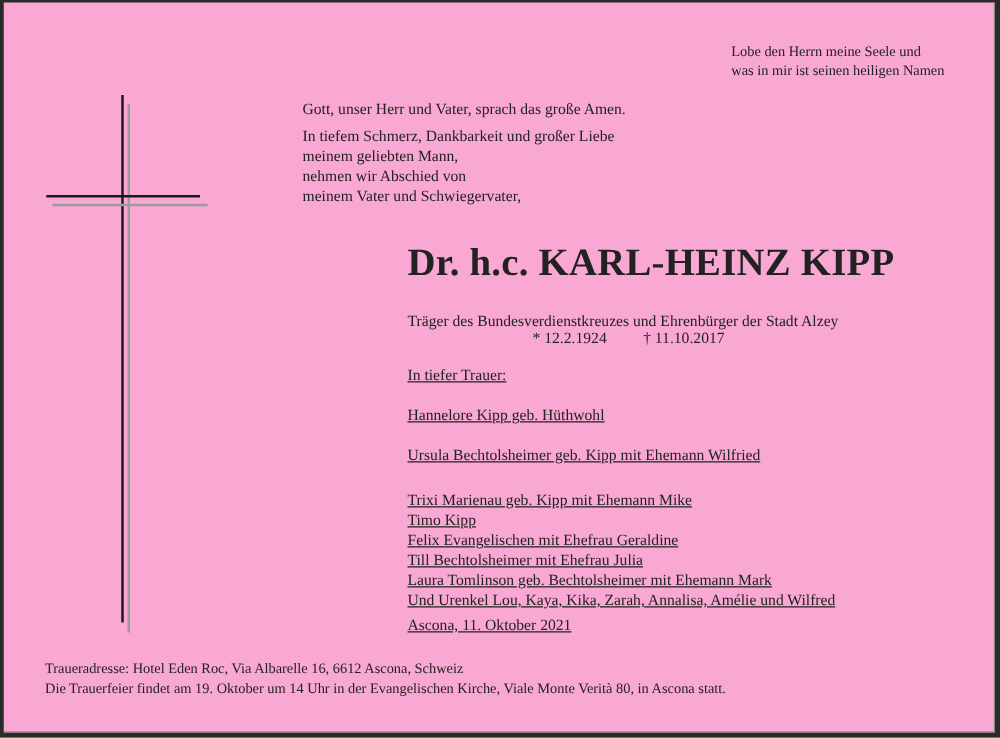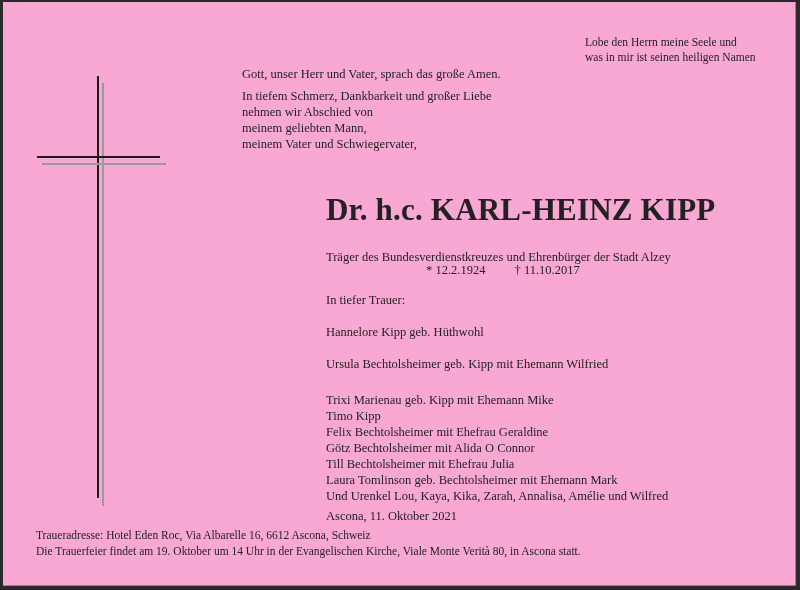--- a/index.html
+++ b/index.html
@@ -17,21 +17,21 @@
       border-right: 1px solid #8a8a8a;
       border-bottom: 1px solid #8a8a8a;
     }
     .abs { position: absolute; }
     .line { position: absolute; }
     .psalm {
       left: 582px; top: 33px;
       font-size: 11.5px; line-height: 15px; white-space: nowrap;
     }
     .intro {
-      left: 239px; top: 64px;
+      left: 239px; top: 77px;
       font-size: 12.5px; line-height: 16px; white-space: nowrap;
     }
     .intro p { margin: 0; }
     .intro .gap { height: 6px; }
     .name {
       left: 323px; top: 190px;
       font-size: 31px; line-height: 36px; white-space: nowrap;
       letter-spacing: 0.2px;
       font-weight: bold;
     }
@@ -42,21 +42,21 @@
     .dates span { display: inline-block; margin-top: 32px; }
     .dates .death { margin-left: 26px; }
     .honor {
       left: 323px; top: 247px;
       font-size: 12.5px; line-height: 16px; white-space: nowrap;
     }
     .mourn {
       left: 323px; top: 290px;
       font-size: 12.5px; line-height: 16px; white-space: nowrap;
     }
-    .mourn div { height: 16px; }
+    .mourn div { height: 16px; text-decoration: underline; }
     .footer {
       left: 33px; top: 525px;
       font-size: 11.5px; line-height: 16px; white-space: nowrap;
     }
   </style>
 </head>
 <body>
 
 <div class="page">
 
@@ -69,22 +69,22 @@
 
   <div class="abs psalm">
     <div>Lobe den Herrn meine Seele und</div>
     <div>was in mir ist seinen heiligen Namen</div>
   </div>
 
   <div class="abs intro">
     <p>Gott, unser Herr und Vater, sprach das große Amen.</p>
     <div class="gap"></div>
     <p>In tiefem Schmerz, Dankbarkeit und großer Liebe</p>
+    <p>meinem geliebten Mann,</p>
     <p>nehmen wir Abschied von</p>
-    <p>meinem geliebten Mann,</p>
     <p>meinem Vater und Schwiegervater,</p>
   </div>
 
   <div class="abs name">Dr. h.c. KARL-HEINZ KIPP</div>
 
   <div class="abs dates">
     <span>* 12.2.1924</span>
     <span class="death">† 11.10.2017</span>
   </div>
 
@@ -92,22 +92,21 @@
 
   <div class="abs mourn">
     <div>In tiefer Trauer:</div>
     <div style="height:16px"></div>
     <div>Hannelore Kipp geb. Hüthwohl</div>
     <div style="height:16px"></div>
     <div>Ursula Bechtolsheimer geb. Kipp mit Ehemann Wilfried</div>
     <div style="height:20px"></div>
     <div>Trixi Marienau geb. Kipp mit Ehemann Mike</div>
     <div>Timo Kipp</div>
-    <div>Felix Bechtolsheimer mit Ehefrau Geraldine</div>
-    <div>Götz Bechtolsheimer mit Alida O Connor</div>
+    <div>Felix Evangelischen mit Ehefrau Geraldine</div>
     <div>Till Bechtolsheimer mit Ehefrau Julia</div>
     <div>Laura Tomlinson geb. Bechtolsheimer mit Ehemann Mark</div>
     <div>Und Urenkel Lou, Kaya, Kika, Zarah, Annalisa, Amélie und Wilfred</div>
     <div style="height:4px"></div>
     <div>Ascona, 11. Oktober 2021</div>
   </div>
 
   <div class="abs footer">
     <div>Traueradresse: Hotel Eden Roc, Via Albarelle 16, 6612 Ascona, Schweiz</div>
     <div>Die Trauerfeier findet am 19. Oktober um 14 Uhr in der Evangelischen Kirche, Viale Monte Verità 80, in Ascona statt.</div>

